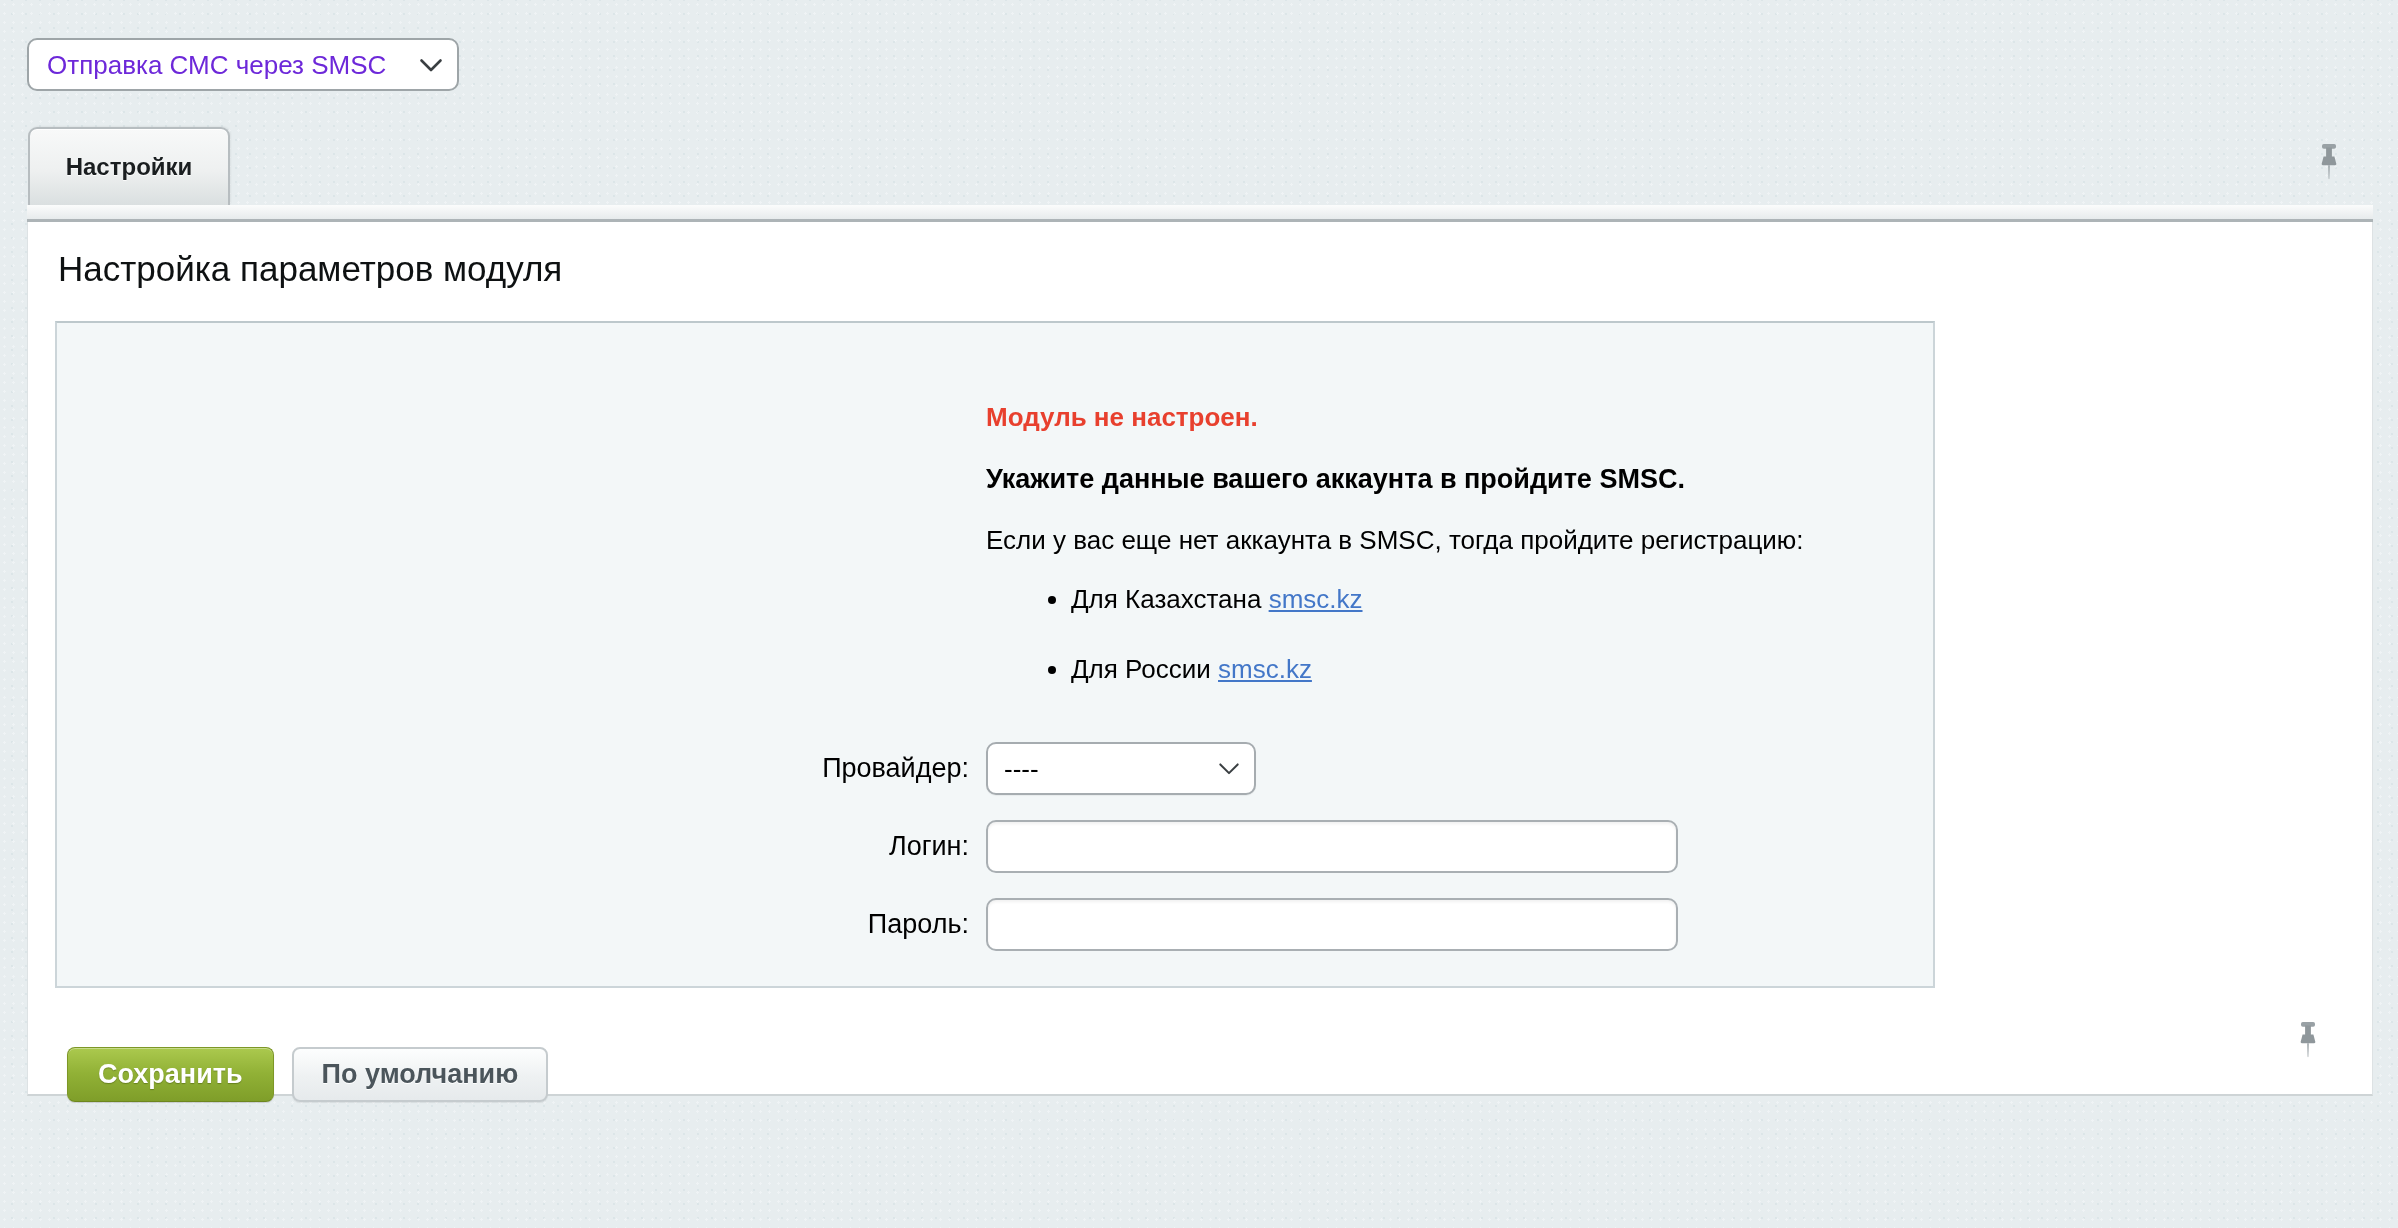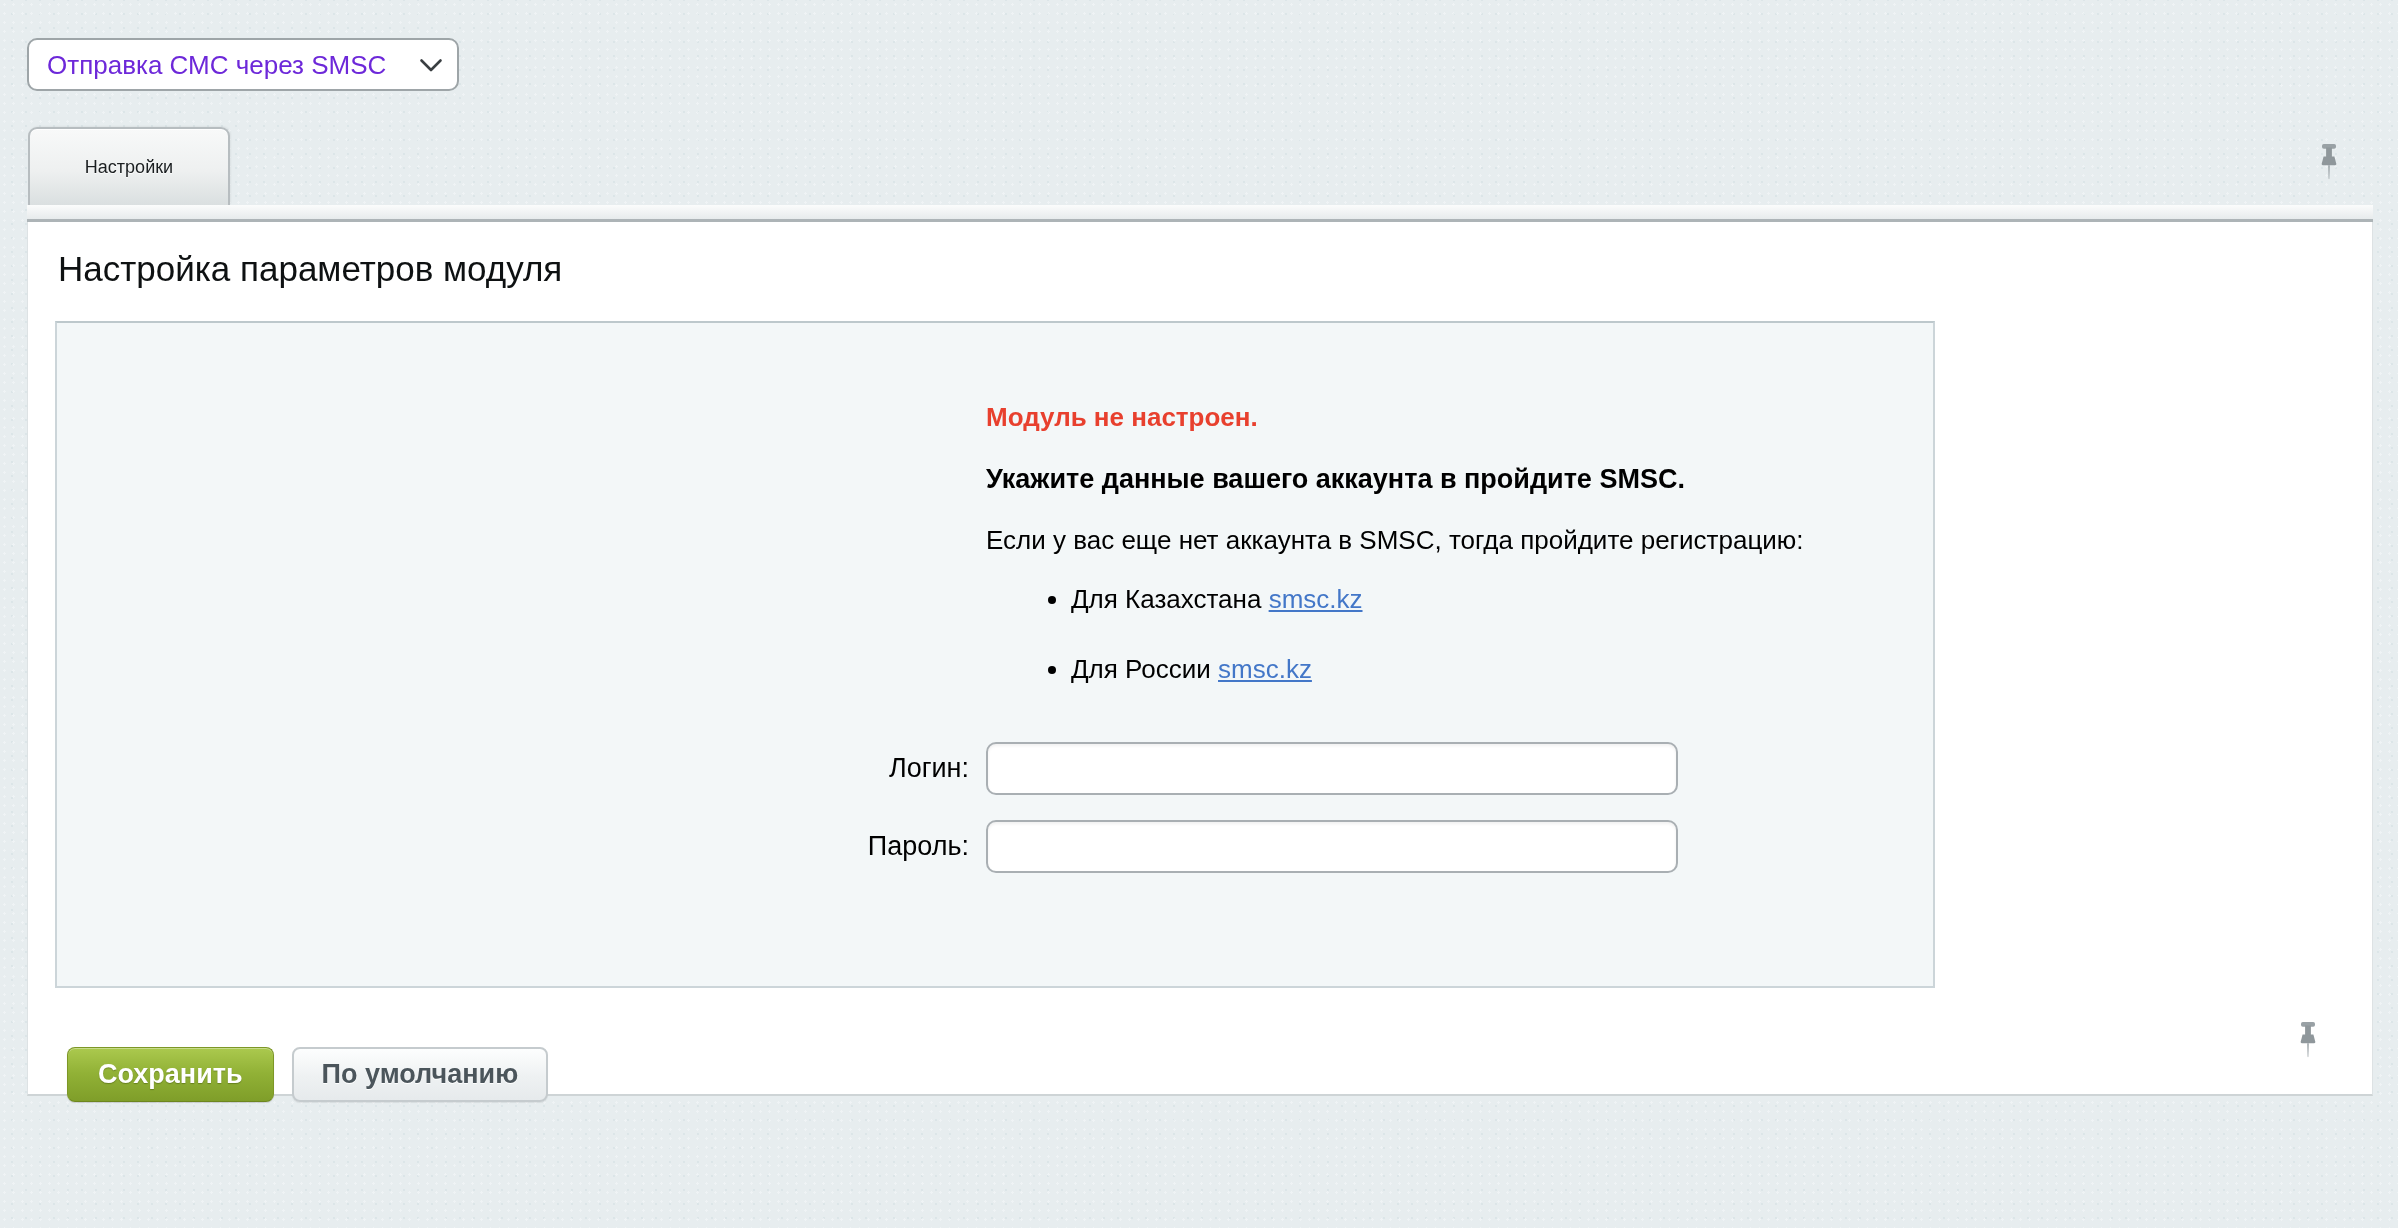--- a/index.html
+++ b/index.html
@@ -69,22 +69,22 @@
     border-radius: 9px 9px 0 0;
     box-sizing: border-box;
     display: flex;
     align-items: center;
     justify-content: center;
     box-shadow: inset 0 1px 0 #ffffff, 1px -1px 2px rgba(0,0,0,0.05);
     z-index: 2;
     cursor: pointer;
   }
   .tab-label {
-    font-size: 18px;
-    font-weight: normal;
+    font-size: 24px;
+    font-weight: bold;
     color: #1a1e20;
     text-shadow: 0 1px 0 rgba(255,255,255,0.8);
   }
 
   
   .tab-strip {
     position: absolute;
     left: 27px;
     top: 205px;
     width: 2346px;
@@ -310,20 +310,31 @@
           </li>
           <li>
             <span>Для России</span>
             <a href="#">smsc.kz</a>
           </li>
         </ul>
       </div>
 
       <div class="form">
 
+        <div class="form-row">
+          <label class="form-label">Провайдер:</label>
+          <div class="provider-select-wrap">
+            <select class="provider-select">
+              <option>----</option>
+            </select>
+            <svg class="select-chevron" width="22" height="14" viewBox="0 0 24 15">
+              <path d="M2.5 2.5 L12 12 L21.5 2.5" fill="none" stroke="#3a3f42" stroke-width="2.2" stroke-linecap="round" stroke-linejoin="round"></path>
+            </svg>
+          </div>
+        </div>
 
         <div class="form-row">
           <label class="form-label">Логин:</label>
           <input class="text-input" type="text" value="" style="">
         </div>
 
         <div class="form-row">
           <label class="form-label">Пароль:</label>
           <input class="text-input" type="text" value="" style="">
         </div>

